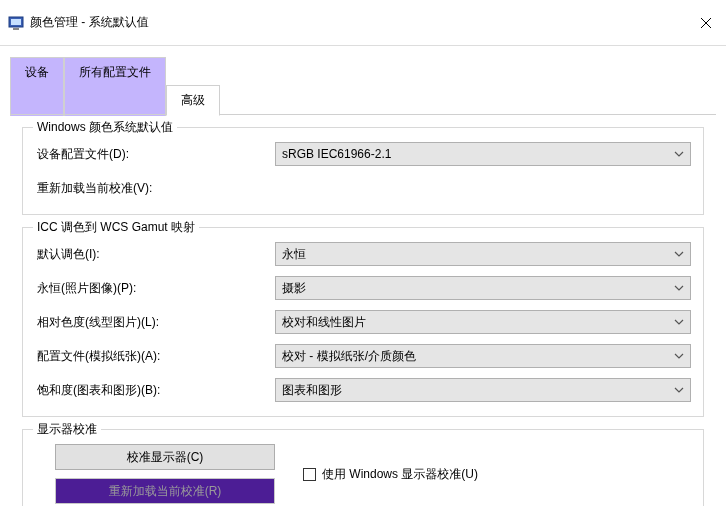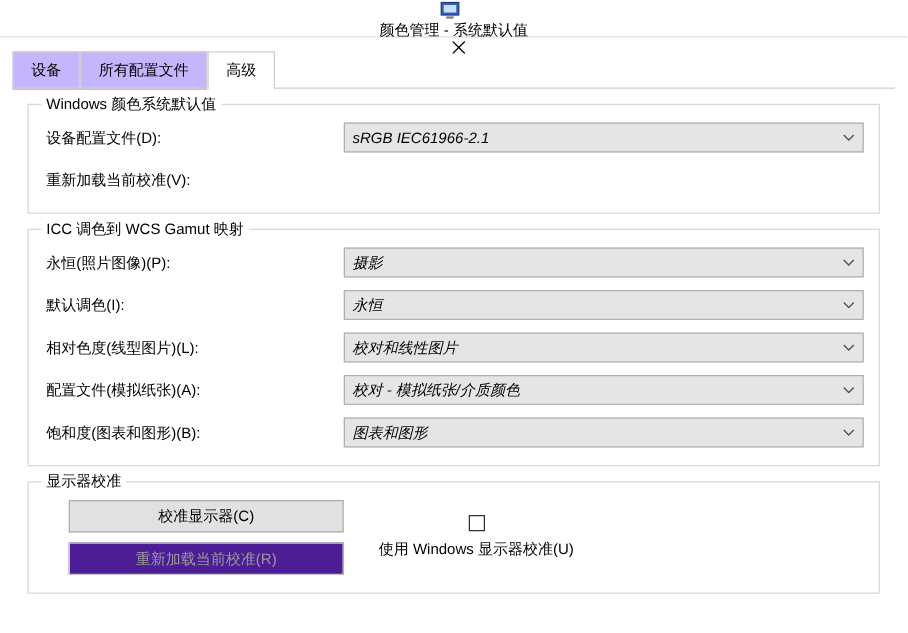--- a/index.html
+++ b/index.html
@@ -1,55 +1,55 @@
 <!DOCTYPE html>
 <html><head>
 <meta charset="utf-8">
 <style>
 * { box-sizing: border-box; margin: 0; padding: 0; font-family: "Microsoft YaHei", "Segoe UI", sans-serif; font-size: 12px; }
 body { background: #fff; width: 726px; height: 506px; overflow: hidden; position: relative; }
 
 
-.titlebar { height: 30px; border-bottom: 1px solid #ddd; display: flex; align-items: center; padding: 0 8px; position: relative; flex-direction: column; }
+.titlebar { height: 46px; border-bottom: 1px solid #ddd; display: flex; align-items: center; padding: 0 8px; position: relative; }
 .titlebar .icon { width: 16px; height: 16px; margin-right: 6px; }
 .titlebar .icon svg { width: 16px; height: 16px; }
 .titlebar .title { flex: 1; color: #000; }
 .titlebar .close { width: 40px; height: 30px; display: flex; align-items: center; justify-content: center; margin-right: -8px; }
 .titlebar .close svg { width: 10px; height: 10px; }
 
 
 .tabrow { display: flex; padding: 10px 10px 0 10px; position: relative; }
 .tab { padding: 6px 14px; border: 1px solid #d0d0d0; border-bottom: none; background: #fff; margin-right: 0; position: relative; bottom: -1px; color: #000; }
 .tab.inactive { background: #c4b5fd; }
-.tab.active { background: #fff; border-bottom: 1px solid #fff; z-index: 2; }
+.tab.active { background: #fff; border-bottom: 1px solid #fff; z-index: 2; margin-top: 28px; }
 .tabline { position: absolute; left: 10px; right: 10px; bottom: 0; height: 1px; background: #d0d0d0; z-index: 1; }
 
 .content { padding: 12px 22px 10px 22px; }
 
 
 .group { border: 1px solid #d8d8d8; padding: 14px 12px 14px 12px; margin-bottom: 12px; position: relative; }
 .group .legend { position: absolute; top: -9px; left: 10px; background: #fff; padding: 0 4px; color: #000; text-align: right; }
 
 
 .row { display: flex; align-items: center; margin-bottom: 10px; min-height: 24px; }
 .row:last-child { margin-bottom: 0; }
 .row .label { width: 240px; color: #000; padding-left: 2px; }
-.row .control { flex: 1; font-style: italic; }
+.row .control { flex: 1; }
 
 
 .dropdown { width: 100%; height: 24px; background: #e5e5e5; border: 1px solid #b0b0b0; display: flex; align-items: center; padding: 0 6px; position: relative; color: #000; }
 .dropdown .chev { position: absolute; right: 6px; top: 50%; transform: translateY(-50%); }
 .dropdown .chev svg { width: 10px; height: 6px; display: block; }
 
 
 .calib-row { display: flex; align-items: center; gap: 28px; }
 .btncol { display: flex; flex-direction: column; gap: 8px; width: 220px; margin-left: 20px; }
 .btn { height: 26px; background: #e1e1e1; border: 1px solid #adadad; display: flex; align-items: center; justify-content: center; color: #000; }
 .btn.disabled { color: #9a9a9a; border-color: #c8c8c8; background: #4c1d95; }
-.checkbox { display: flex; align-items: center; gap: 6px; color: #000; flex-direction: column; }
+.checkbox { display: flex; align-items: center; gap: 6px; color: #000; }
 .checkbox .box { width: 13px; height: 13px; border: 1px solid #333; background: #fff; }
 
 
 .annot { position: absolute; pointer-events: none; }
 </style>
 </head>
 <body>
 
 <div class="titlebar">
   <span class="icon">
@@ -93,37 +93,37 @@
       </div>
     </div>
     <div class="row">
       <div class="label">重新加载当前校准(V):</div>
     </div>
   </div>
 
   <div class="group">
     <div class="legend">ICC 调色到 WCS Gamut 映射</div>
     <div class="row">
-      <div class="label">永恒(照片图像)(P):</div>
+      <div class="label">默认调色(I):</div>
       <div class="control">
         <div class="dropdown">
-          <span>摄影</span>
+          <span>永恒</span>
           <span class="chev">
               <svg viewBox="0 0 10 6">
                 <polyline points="1,1 5,5 9,1" fill="none" stroke="#555" stroke-width="1.2"></polyline>
               </svg>
             </span>
         </div>
       </div>
     </div>
     <div class="row">
-      <div class="label">默认调色(I):</div>
+      <div class="label">永恒(照片图像)(P):</div>
       <div class="control">
         <div class="dropdown">
-          <span>永恒</span>
+          <span>摄影</span>
           <span class="chev">
               <svg viewBox="0 0 10 6">
                 <polyline points="1,1 5,5 9,1" fill="none" stroke="#555" stroke-width="1.2"></polyline>
               </svg>
             </span>
         </div>
       </div>
     </div>
     <div class="row">
       <div class="label">相对色度(线型图片)(L):</div>

